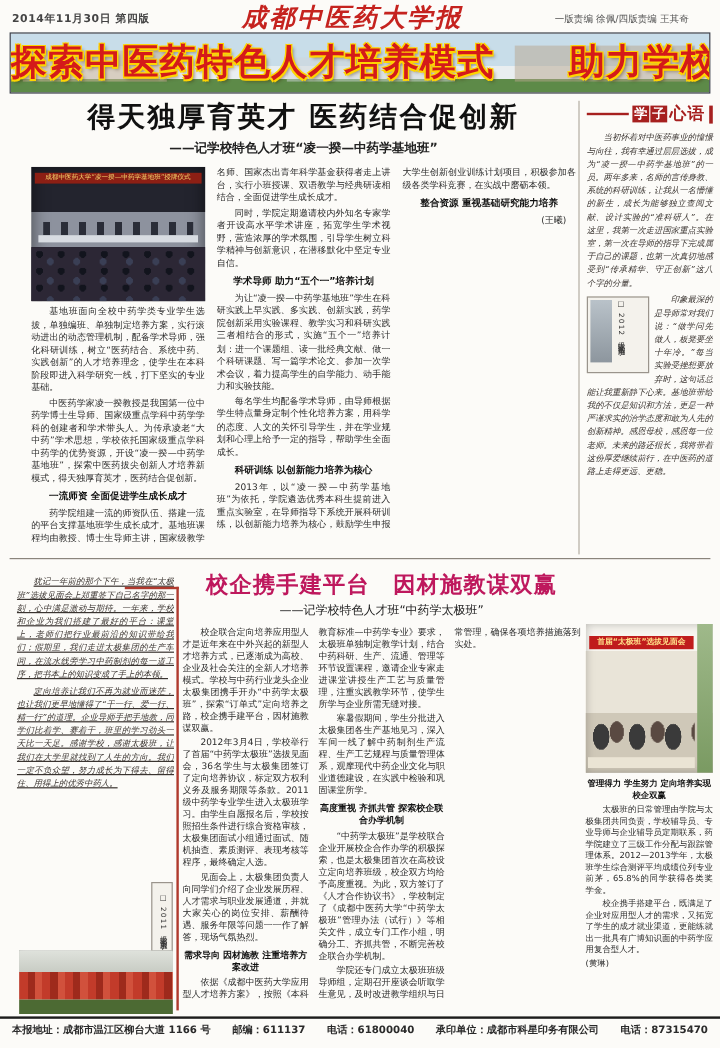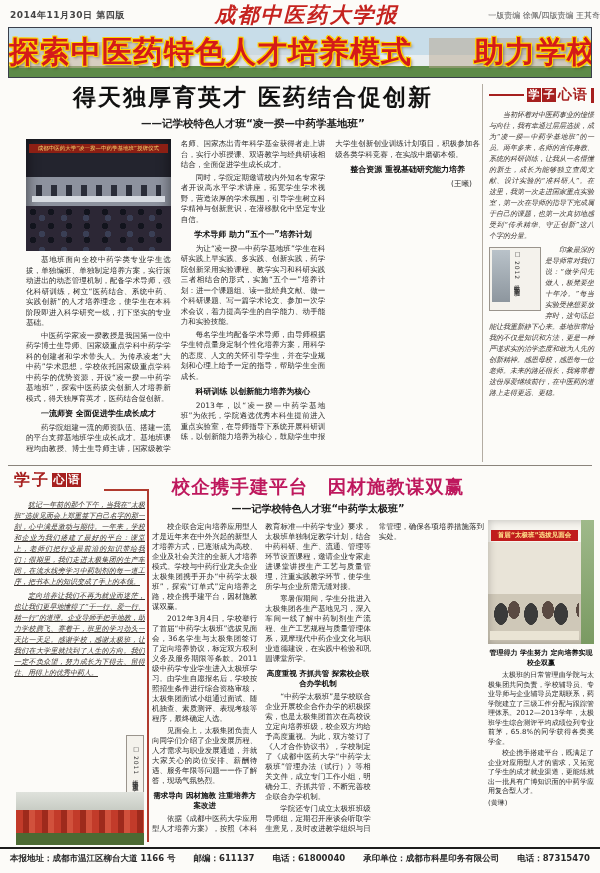--- a/index.html
+++ b/index.html
@@ -1,20 +1,20 @@
 <!DOCTYPE html>
 <html><head>
 <meta charset="utf-8">
 <style>
   html,body{margin:0;padding:0;}
   body{width:600px;height:873px;position:relative;background:#fcfbf8;font-family:"DejaVu Sans",sans-serif;overflow:hidden;color:#222;}
   .abs{position:absolute;}
 
   
-  .topbar{left:10px;right:0;top:4px;height:22px;display:flex;align-items:center;justify-content:space-between;}
+  .topbar{left:10px;right:26px;top:4px;height:22px;display:flex;align-items:center;justify-content:space-between;}
   .topbar .date{font-size:9px;font-weight:bold;color:#444;letter-spacing:.5px;}
   .topbar .paper{font-size:21px;font-weight:bold;font-style:italic;color:#c5231f;font-family:"DejaVu Serif",serif;letter-spacing:2px;}
   .topbar .credits{font-size:8px;color:#555;}
 
   
   .banner{left:8px;top:27px;width:582px;height:49px;border:1px solid #3a3f4a;
     background:linear-gradient(#c8dde9 0 55%,#e9eef0 55% 78%,#5d8a48 78% 100%);overflow:hidden;}
   .b-build1{position:absolute;left:10px;top:14px;width:120px;height:26px;background:#c9b49b;opacity:.55;}
   .b-build2{position:absolute;right:12px;top:10px;width:150px;height:30px;background:#b8a58e;opacity:.5;}
   .b-build3{position:absolute;left:230px;top:20px;width:140px;height:20px;background:#cfd6da;opacity:.5;}
@@ -68,21 +68,21 @@
   .attr2 span{writing-mode:vertical-rl;font-size:6px;color:#333;letter-spacing:1px;}
   .photo4{position:absolute;left:16px;top:792px;width:128px;height:53px;box-shadow:inset 0 0 6px rgba(0,0,0,.35);}
   .p4-top{height:18px;background:linear-gradient(#dfe2dc,#c8ccc4);}
   .p4-mid{height:23px;background:repeating-linear-gradient(90deg,#c23b2a 0 7px,#9e2a1c 7px 13px,#d1513c 13px 19px);}
   .p4-bot{height:12px;background:#4c6a33;}
   .corner{left:104px;top:489px;width:43px;height:351px;border-top:2px solid #b03a2e;border-right:2px solid #b03a2e;}
 
   
   .art2{left:152px;top:474px;width:332px;}
   .art2 h1{margin:0;text-align:center;font-size:18.5px;letter-spacing:1px;color:#be185d;font-weight:900;white-space:nowrap;}
-  .art2 h2{margin:3px 0 0;text-align:center;font-size:10px;color:#222;font-weight:bold;}
+  .art2 h2{margin:3px 0 0;text-align:center;font-size:10px;color:#222;font-weight:normal;}
   .art2-body{margin-top:6px;height:318px;column-count:3;column-gap:8px;column-fill:auto;font-size:7.5px;line-height:10px;color:#2b2b2b;overflow:hidden;}
   .art2-body h4{font-size:7.5px;}
 
   
   .rbcol{left:488px;top:520px;width:106px;}
   .photo3{position:relative;width:106px;height:124px;background:linear-gradient(#f7f5ef 0 18%,#e9e4d8 18% 60%,#cfc8b8 60%);box-shadow:inset 0 0 8px rgba(0,0,0,.25);overflow:hidden;}
   .p3-window{position:absolute;right:0;top:0;width:13px;height:100%;background:linear-gradient(#9fb98a,#7a9a62);}
   .p3-banner{position:absolute;top:10px;left:3px;right:16px;height:11px;background:#c01c1c;color:#ffe08a;font-size:6.5px;font-weight:bold;line-height:11px;text-align:center;white-space:nowrap;overflow:hidden;}
   .p3-people{position:absolute;bottom:16px;left:2px;right:15px;height:36px;
     background-image:radial-gradient(ellipse 7px 11px at 11px 22px,#3a3a3a 97%,transparent),radial-gradient(ellipse 6px 9px at 24px 18px,#5a4a42 97%,transparent);
@@ -153,28 +153,23 @@
       <div class="attr-photo"></div>
       <div class="attr-text">□ 2012级中药学基地班</div>
     </div>
     <p>印象最深的是导师常对我们说：“做学问先做人，板凳要坐十年冷。”每当实验受挫想要放弃时，这句话总能让我重新静下心来。基地班带给我的不仅是知识和方法，更是一种严谨求实的治学态度和敢为人先的创新精神。感恩母校，感恩每一位老师。未来的路还很长，我将带着这份厚爱继续前行，在中医药的道路上走得更远、更稳。</p>
   </div>
 </aside>
 
 <div class="abs hline"></div>
 
 <aside class="abs xinyu2">
-  <div class="xy2-header">
-    <span class="xy2-big">学子</span>
-    <span class="sq">心</span>
-    <span class="sq">语</span>
-  </div>
   <div class="xy2-body">
     <p>犹记一年前的那个下午，当我在“太极班”选拔见面会上郑重签下自己名字的那一刻，心中满是激动与期待。一年来，学校和企业为我们搭建了最好的平台：课堂上，老师们把行业最前沿的知识带给我们；假期里，我们走进太极集团的生产车间，在流水线旁学习中药制剂的每一道工序，把书本上的知识变成了手上的本领。</p>
-    <p>定向培养让我们不再为就业而迷茫，也让我们更早地懂得了“干一行、爱一行、精一行”的道理。企业导师手把手地教，助力学校腾飞、赛着干，班里的学习劲头一天比一天足。感谢学校，感谢太极班，让我们在大学里就找到了人生的方向。我们一定不负众望，努力成长为下得去、留得住、用得上的优秀中药人。</p>
+    <p>定向培养让我们不再为就业而迷茫，也让我们更早地懂得了“干一行、爱一行、精一行”的道理。企业导师手把手地教，同学们比着学、赛着干，班里的学习劲头一天比一天足。感谢学校，感谢太极班，让我们在大学里就找到了人生的方向。我们一定不负众望，努力成长为下得去、留得住、用得上的优秀中药人。</p>
   </div>
 </aside>
 <div class="abs corner"></div>
 <div class="abs attr2">
   <span>□ 2011级中药学太极班</span>
 </div>
 <div class="abs photo4">
   <div class="p4-top"></div>
   <div class="p4-mid"></div>
   <div class="p4-bot"></div>

